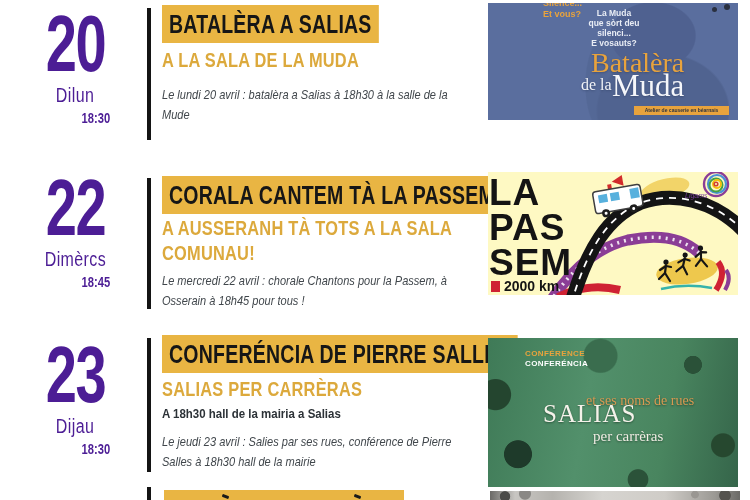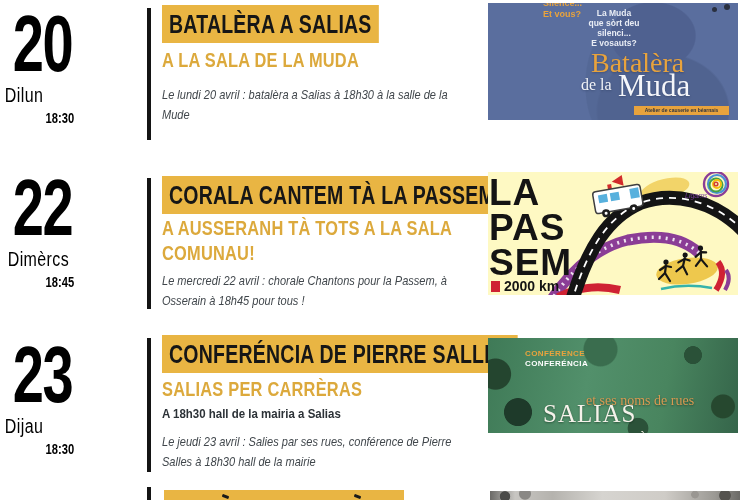--- a/index.html
+++ b/index.html
@@ -5,21 +5,21 @@
   html,body{margin:0;padding:0;background:#fff;}
   #page{position:relative;width:750px;height:500px;background:#fff;overflow:hidden;
         font-family:"Liberation Sans","DejaVu Sans",sans-serif;}
   .abs{position:absolute;}
   
   .cx70{display:inline-block;transform:scaleX(.70);transform-origin:50% 50%;}
   .cx78{display:inline-block;transform:scaleX(.78);transform-origin:0 0;}
   .cx80{display:inline-block;transform:scaleX(.80);transform-origin:50% 50%;}
   .cx85{display:inline-block;transform:scaleX(.85);transform-origin:0 0;}
   
-  .date-block{left:0;width:150px;text-align:left;color:#000000;}
+  .date-block{left:0;width:150px;text-align:center;color:#4c1d95;}
   .day{font-size:80px;font-weight:bold;line-height:.85;letter-spacing:-2px;white-space:nowrap;}
   .weekday{font-size:20px;font-weight:500;margin-top:6px;letter-spacing:.5px;white-space:nowrap;}
   .time{font-size:14px;font-weight:bold;margin-top:3px;white-space:nowrap;margin-left:42px;}
   .divider{left:147px;width:4px;background:#141414;}
   
   .title-bar{left:162px;background:#E9B543;color:#161616;font-weight:bold;font-size:25px;
              height:38px;line-height:38px;padding:0 9px;white-space:nowrap;letter-spacing:.3px;}
   .subtitle{left:162px;color:#DCA93C;font-weight:bold;font-size:21px;line-height:1.2;
             white-space:pre-line;letter-spacing:.3px;}
   .loc{left:162px;color:#2C3237;font-weight:bold;font-size:13.5px;white-space:nowrap;}
@@ -34,21 +34,21 @@
       radial-gradient(ellipse 105px 90px at 70% 92%,#506390 62%,rgba(80,99,144,0) 64%),
       radial-gradient(ellipse 40px 90px at 48% 70%,#546896 55%,rgba(84,104,150,0) 58%);}
   .muda-orange{color:#E8A33D;font-weight:bold;font-size:9px;white-space:nowrap;}
   .muda-oc{color:#E9EDF5;font-size:8.5px;line-height:10px;text-align:center;white-space:pre-line;width:62px;}
   .muda-serif{font-family:"Liberation Serif","DejaVu Serif",serif;white-space:nowrap;
               text-shadow:0 1px 2px rgba(30,40,70,.35);}
   .dot{border-radius:50%;background:#2A3040;}
   .muda-banner{background:#E8A33D;color:#2F3540;font-size:5px;font-weight:bold;
                text-align:center;line-height:9px;white-space:nowrap;overflow:hidden;}
   
-  #thumb-salies{top:338px;height:95px;background-color:#47825F;
+  #thumb-salies{top:338px;height:149px;background-color:#47825F;
     background-image:
       radial-gradient(circle 20px at 12% 78%,#1E3A2A 68%,rgba(30,58,42,0) 72%),
       radial-gradient(circle 26px at 3% 38%,#24452F 58%,rgba(36,69,47,0) 62%),
       radial-gradient(circle 15px at 82% 18%,#2A5138 58%,rgba(42,81,56,0) 62%),
       radial-gradient(circle 22px at 94% 72%,#26482F 52%,rgba(38,72,47,0) 57%),
       radial-gradient(circle 34px at 45% 12%,#3A6D4E 48%,rgba(58,109,78,0) 52%),
       radial-gradient(circle 18px at 60% 95%,#2B5239 55%,rgba(43,82,57,0) 60%),
       linear-gradient(100deg,#3F7A57,#52906B 40%,#49855F 70%,#35654A);}
   .sal-tag{font-size:8px;font-weight:bold;letter-spacing:.4px;white-space:nowrap;}
   .sal-serif{font-family:"Liberation Serif","DejaVu Serif",serif;white-space:nowrap;
@@ -87,21 +87,21 @@
     <div class="abs muda-orange" style="left:55px;top:-5px;">Silence...</div>
     <div class="abs muda-orange" style="left:55px;top:6px;">Et vous?</div>
     <div class="abs muda-oc" style="left:95px;top:5px;font-weight:bold;">La Muda
 que sòrt deu
 silenci...
 E vosauts?</div>
     <div class="abs dot" style="left:224px;top:4px;width:5px;height:5px;"></div>
     <div class="abs dot" style="left:236px;top:1px;width:6px;height:6px;"></div>
     <div class="abs muda-serif" style="left:103px;top:44px;font-size:28px;color:#E8A33D;">Batalèra</div>
     <div class="abs muda-serif" style="left:93px;top:73px;font-size:16px;color:#F2F4F8;">de la</div>
-    <div class="abs muda-serif" style="left:130px;top:65px;font-size:31px;color:#F5F6FA;">Muda</div>
+    <div class="abs muda-serif" style="left:124px;top:65px;font-size:31px;color:#F5F6FA;">Muda</div>
     <div class="abs muda-banner" style="left:146px;top:103px;width:95px;height:9px;">Atelier de causerie en béarnais</div>
   </div>
 
   <div class="abs date-block" style="top:174px;">
     <div class="day"><span class="cx70">22</span></div>
     <div class="weekday"><span class="cx80">Dimèrcs</span></div>
     <div class="time"><span class="cx80">18:45</span></div>
   </div>
   <div class="abs divider" style="top:178px;height:131px;"></div>
   <div class="abs title-bar cx78" style="top:176px;">CORALA CANTEM TÀ LA PASSEM</div>

